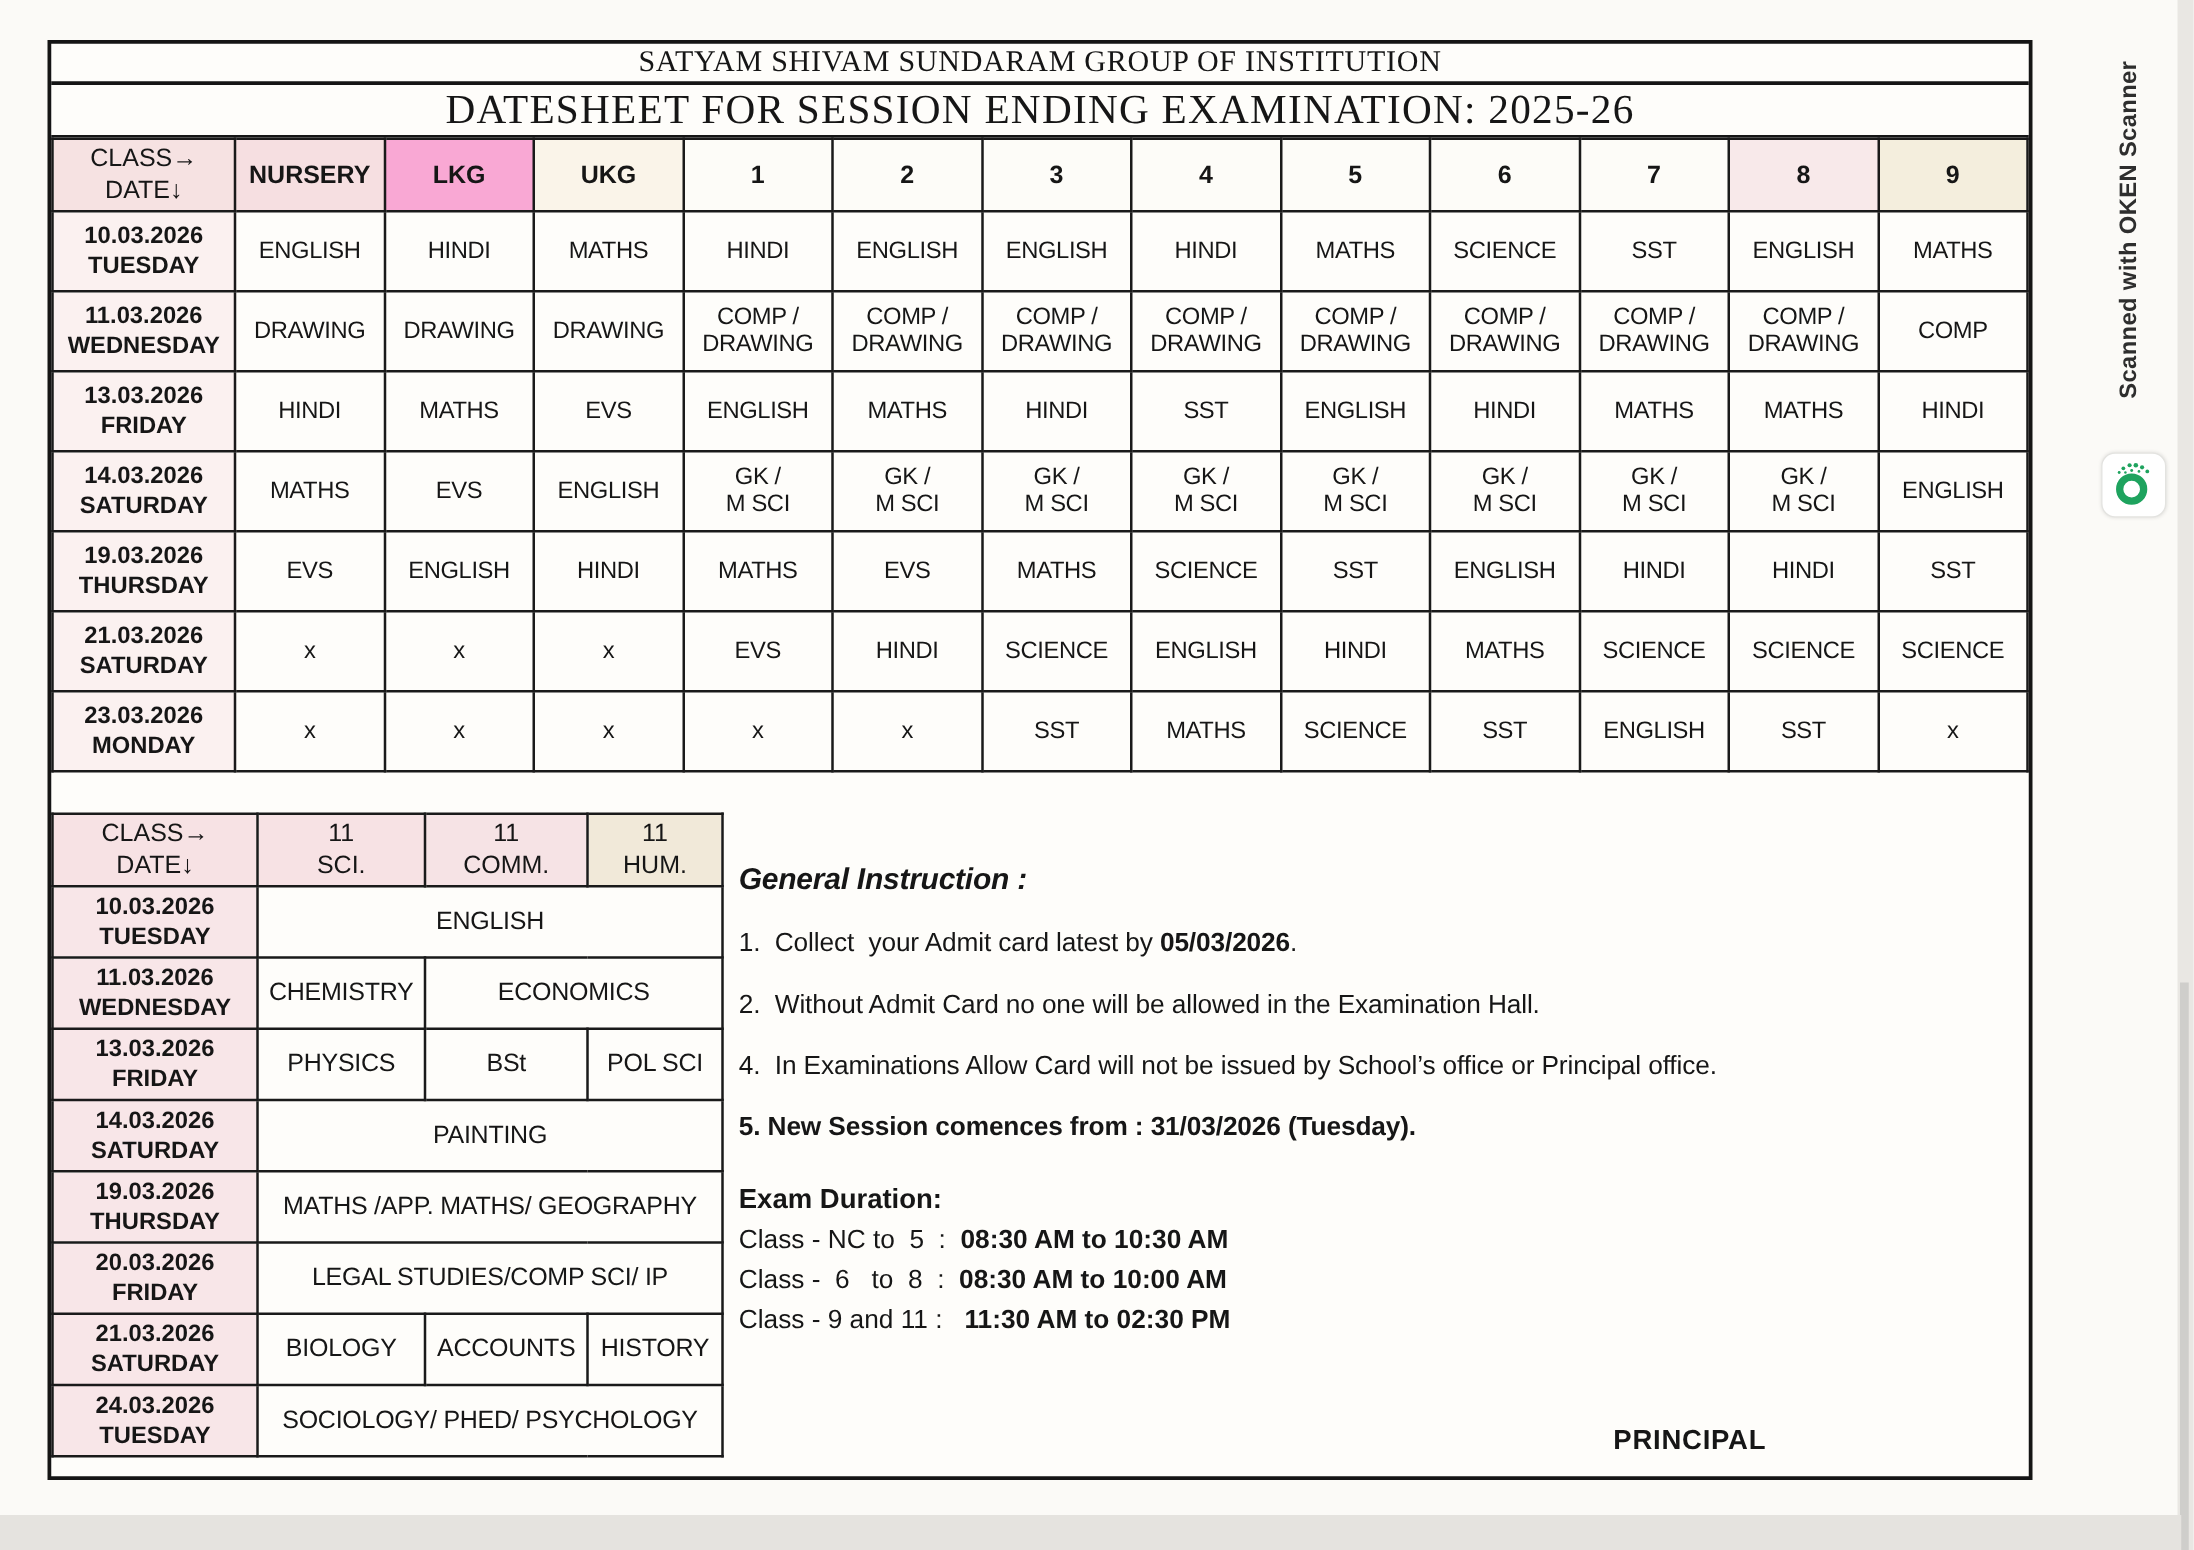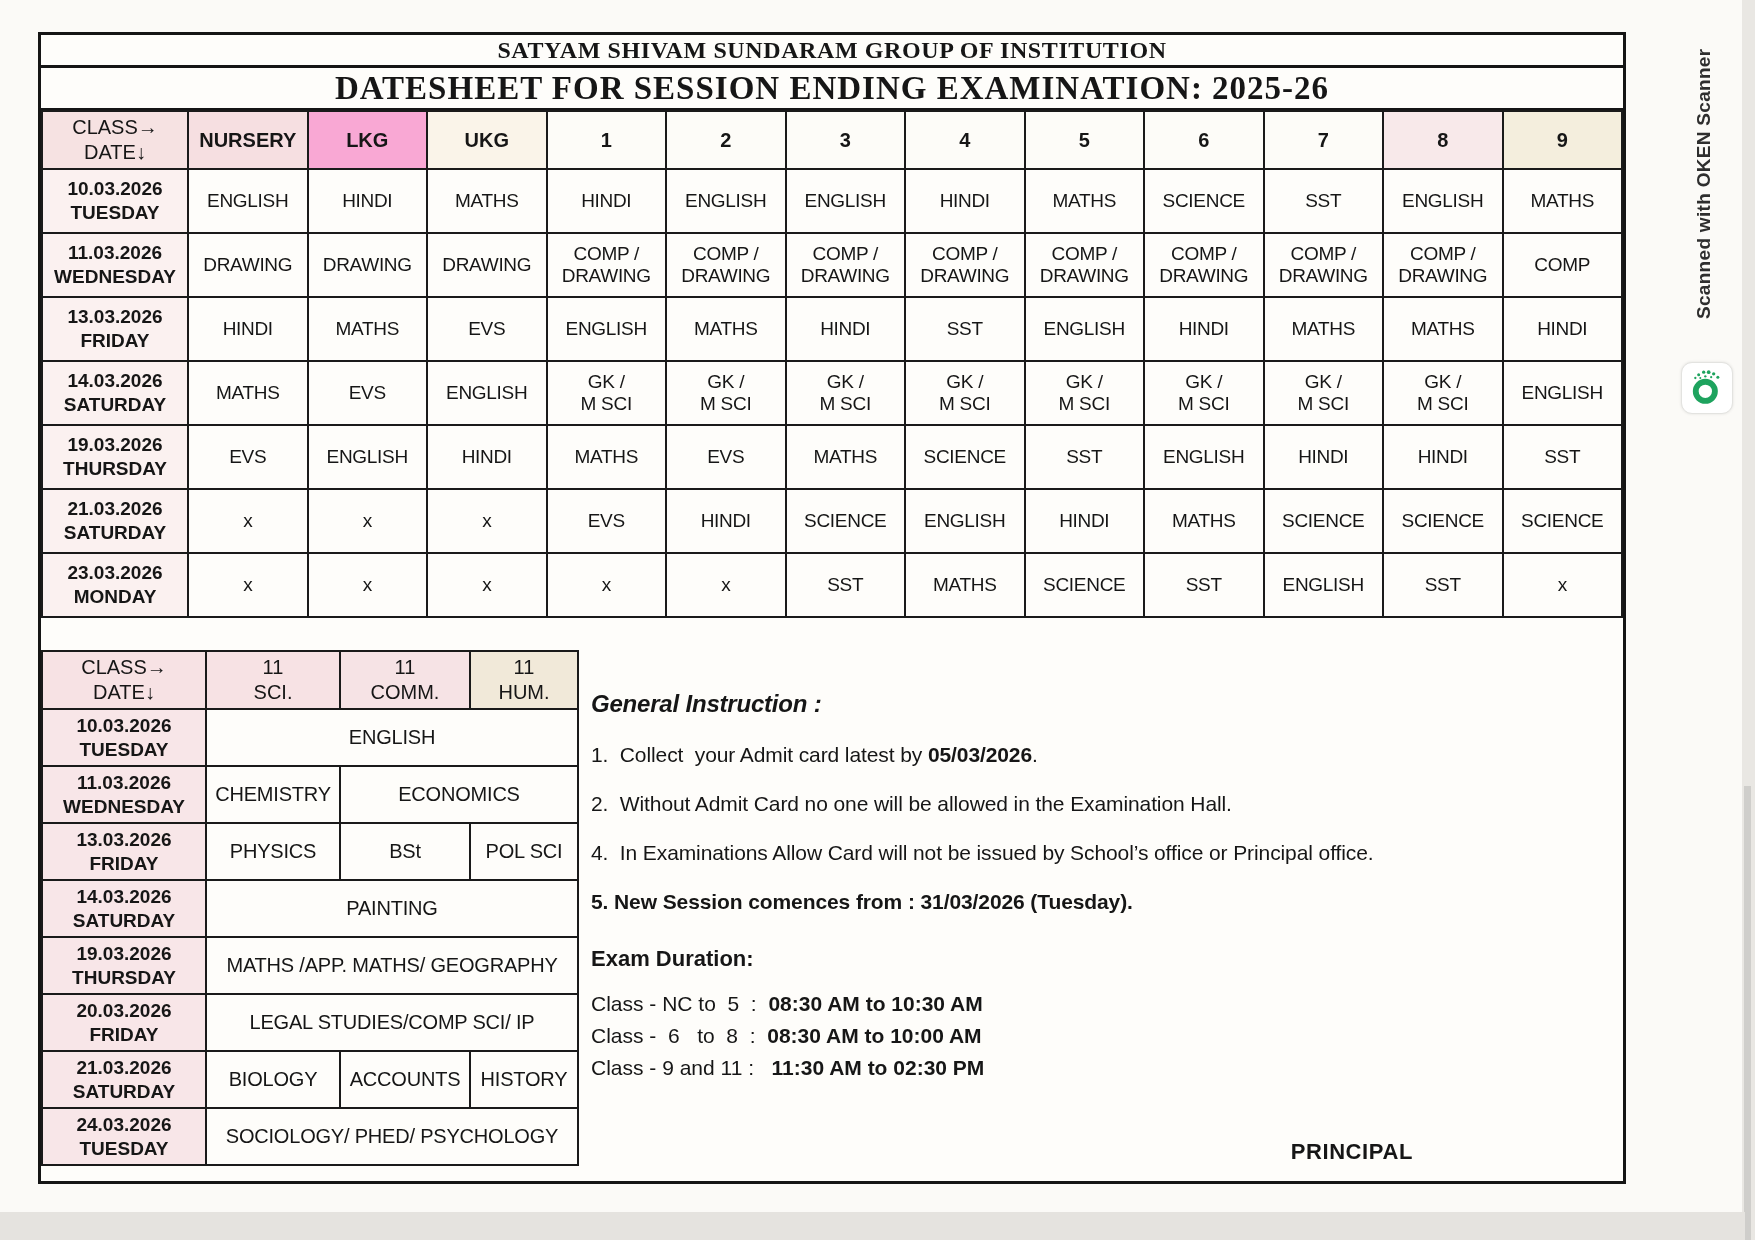--- a/index.html
+++ b/index.html
@@ -13,26 +13,26 @@
   .scan-strip{position:absolute;right:4px;top:786px;width:7px;height:454px;background:#cfcecb}
   .scan-edge-bottom{position:absolute;left:0;bottom:0;width:1745px;height:28px;background:#e5e3df}
 
   
   .sheet{
     position:absolute;left:38px;top:32px;width:1588px;height:1152px;
     border:3px solid #151515;background:#fefdfa;box-sizing:border-box;
   }
   .title-inst{
     height:30px;line-height:30px;border-bottom:3px solid #151515;
-    text-align:center;font-family:"Liberation Serif", serif;font-weight:700;
+    text-align:center;font-family:"Liberation Serif", serif;font-weight:400;
     font-size:24px;letter-spacing:.6px;
   }
   .title-main{
     height:40px;line-height:40px;border-bottom:2px solid #151515;
-    text-align:center;font-family:"Liberation Serif", serif;font-weight:700;
+    text-align:center;font-family:"Liberation Serif", serif;font-weight:400;
     font-size:33px;letter-spacing:1px;
   }
 
   table{border-collapse:collapse;table-layout:fixed}
   th,td{border:2px solid #1a1a1a;text-align:center;vertical-align:middle;padding:1px 2px;overflow:hidden}
 
   
   .t1{width:100%}
   .t1 thead tr{height:58px}
   .t1 tbody tr{height:64px}
@@ -61,21 +61,21 @@
   .t2 thead th:nth-child(2){width:128px;background:#f7e2e4}
   .t2 thead th:nth-child(3){width:124px;background:#f6e3e5}
   .t2 thead th:nth-child(4){width:102px;background:#f1e9d9}
   .t2 tbody th{font-weight:700;font-size:19px;line-height:1.25;background:#f8e6e8}
   .t2 td{font-size:20px;letter-spacing:-.2px;font-weight:400}
 
   .instructions{flex:1;position:relative;height:535px;box-sizing:border-box;padding:40px 24px 0 12px}
   .gi-head{font-size:24px;font-weight:700;font-style:italic;margin-bottom:13px;letter-spacing:-.2px}
   .gi-item{font-size:21px;margin:25px 0;white-space:pre-wrap;letter-spacing:-.1px}
   .b{font-weight:700}
-  .ed-head{font-size:22px;font-weight:700;margin-top:32px;margin-bottom:20px}
+  .ed-head{font-size:22px;font-weight:700;margin-top:32px;margin-bottom:8px}
   .ed-line{font-size:21px;margin:8px 0;white-space:pre-wrap}
   .principal{position:absolute;right:210px;bottom:20px;font-size:22px;font-weight:700;letter-spacing:.6px}
 
   
   .watermark{position:absolute;left:1680px;top:18px;width:54px;height:400px}
   .wm-text{
     position:absolute;left:13px;top:0;height:332px;
     writing-mode:vertical-rl;transform:rotate(180deg);
     font-size:19px;font-weight:700;color:#2e2e2e;letter-spacing:.3px;text-align:center;
   }

